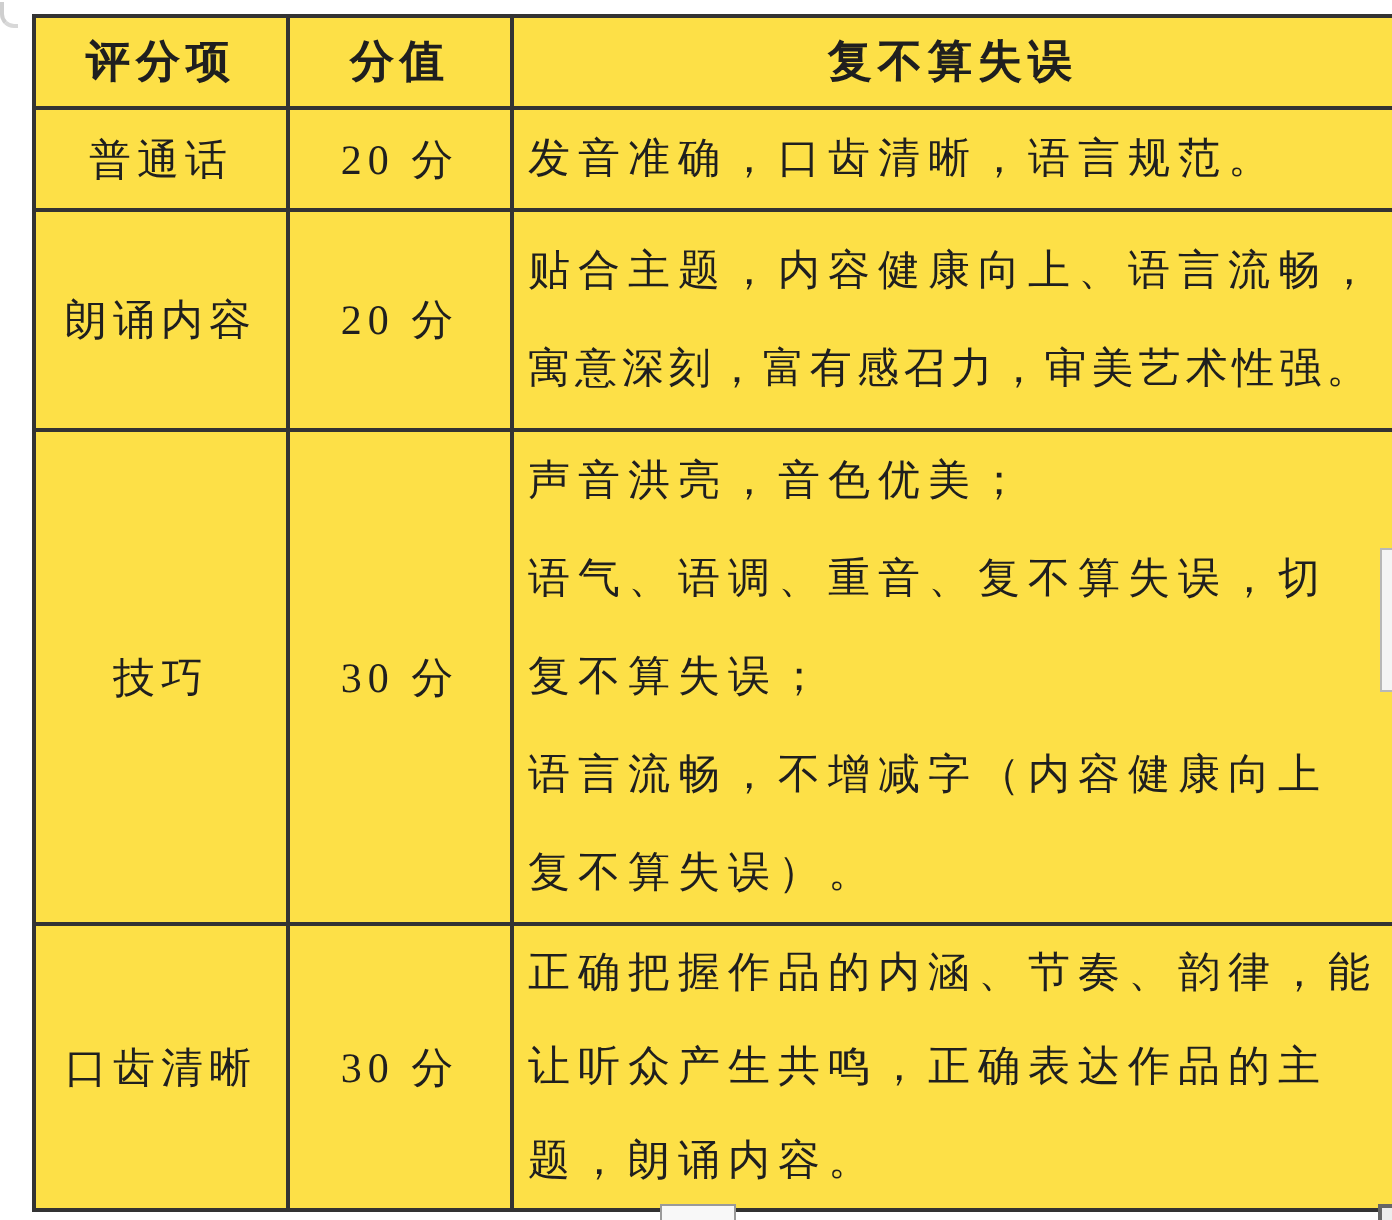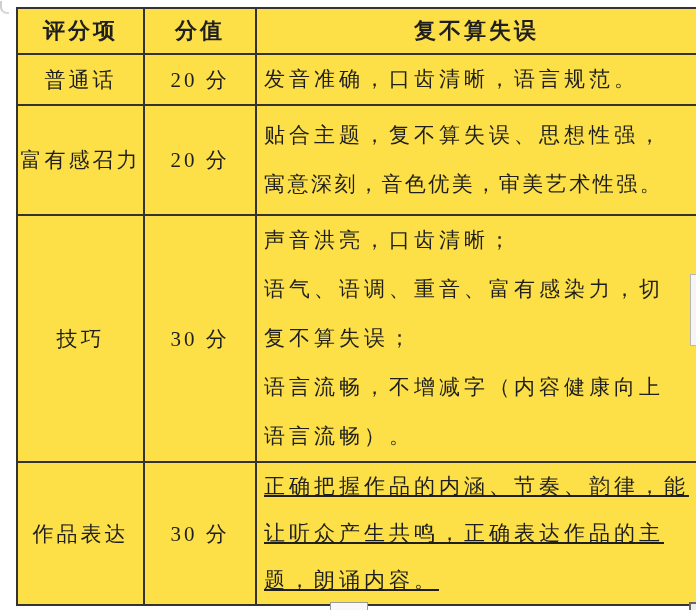--- a/index.html
+++ b/index.html
@@ -55,21 +55,21 @@
     padding: 0 4px 0 7px;
     text-align: left;
     margin-top: 36px;
   }
   td.c-criteria .line {
     font-size: 21px;
     letter-spacing: 4px;
     line-height: 49px;
     white-space: nowrap;
   }
-  tr.r3 td.c-criteria .line { line-height: 47px; text-decoration: underline; }
+  tr.r3 td.c-criteria .line { line-height: 47px; }
 
   
   .corner-curl {
     position: absolute;
     left: 0; top: 1px;
     width: 9px; height: 13px;
     border-left: 2px solid #cfcfcf;
     border-bottom: 2px solid #d8d8d8;
     border-bottom-left-radius: 7px;
   }
@@ -121,40 +121,40 @@
     </thead>
     <tbody>
       <tr class="r0">
         <td class="c-item">普通话</td>
         <td class="c-score">20 分</td>
         <td class="c-criteria">
           <div class="line">发音准确，口齿清晰，语言规范。</div>
         </td>
       </tr>
       <tr class="r1">
-        <td class="c-item">富有感召力</td>
+        <td class="c-item">朗诵内容</td>
         <td class="c-score">20 分</td>
         <td class="c-criteria">
-          <div class="line">贴合主题，复不算失误、思想性强，</div>
-          <div class="line" style="letter-spacing: 2.47778px;">寓意深刻，音色优美，审美艺术性强。</div>
+          <div class="line">贴合主题，内容健康向上、语言流畅，</div>
+          <div class="line" style="letter-spacing: 2.47778px;">寓意深刻，富有感召力，审美艺术性强。</div>
         </td>
       </tr>
       <tr class="r2">
         <td class="c-item">技巧</td>
         <td class="c-score">30 分</td>
         <td class="c-criteria">
-          <div class="line">声音洪亮，口齿清晰；</div>
-          <div class="line">语气、语调、重音、富有感染力，切</div>
+          <div class="line">声音洪亮，音色优美；</div>
+          <div class="line">语气、语调、重音、复不算失误，切</div>
           <div class="line">复不算失误；</div>
           <div class="line">语言流畅，不增减字（内容健康向上</div>
-          <div class="line">语言流畅）。</div>
+          <div class="line">复不算失误）。</div>
         </td>
       </tr>
       <tr class="r3">
-        <td class="c-item">作品表达</td>
+        <td class="c-item">口齿清晰</td>
         <td class="c-score">30 分</td>
         <td class="c-criteria">
           <div class="line">正确把握作品的内涵、节奏、韵律，能</div>
           <div class="line">让听众产生共鸣，正确表达作品的主</div>
           <div class="line">题，朗诵内容。</div>
         </td>
       </tr>
     </tbody>
   </table>
 

